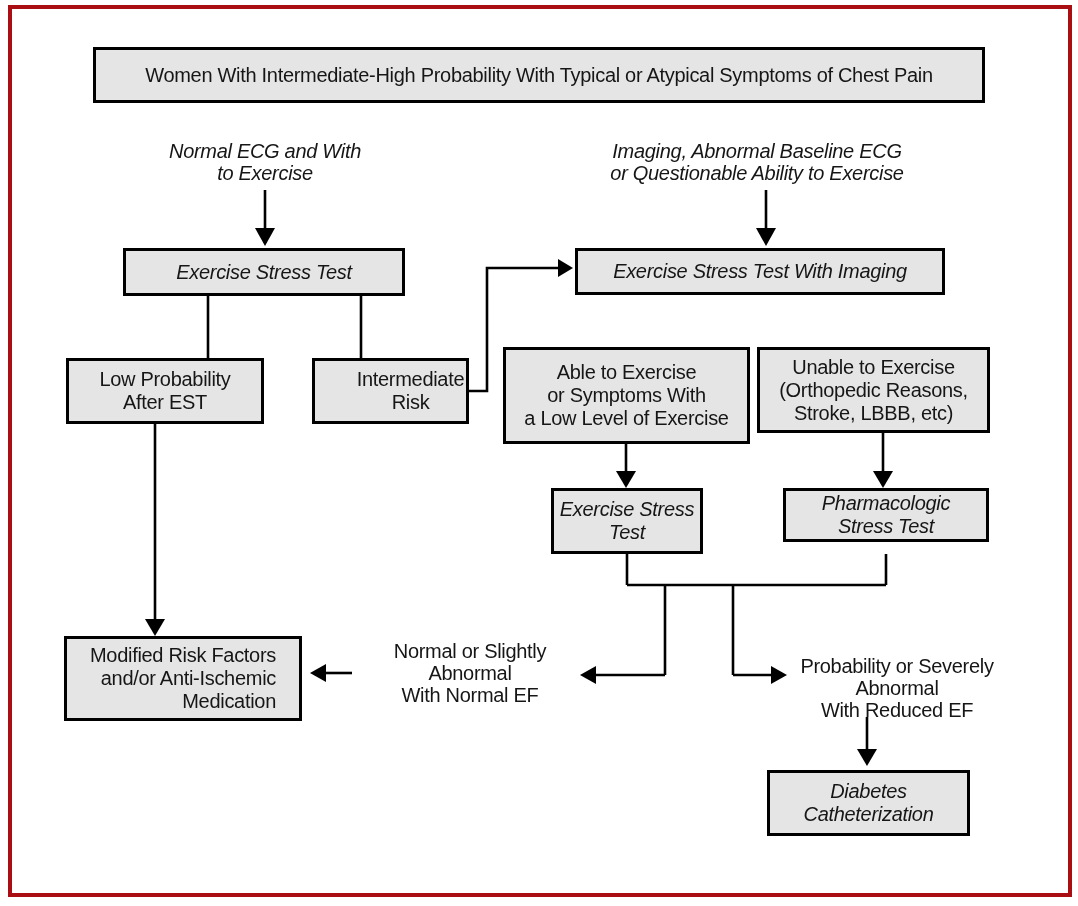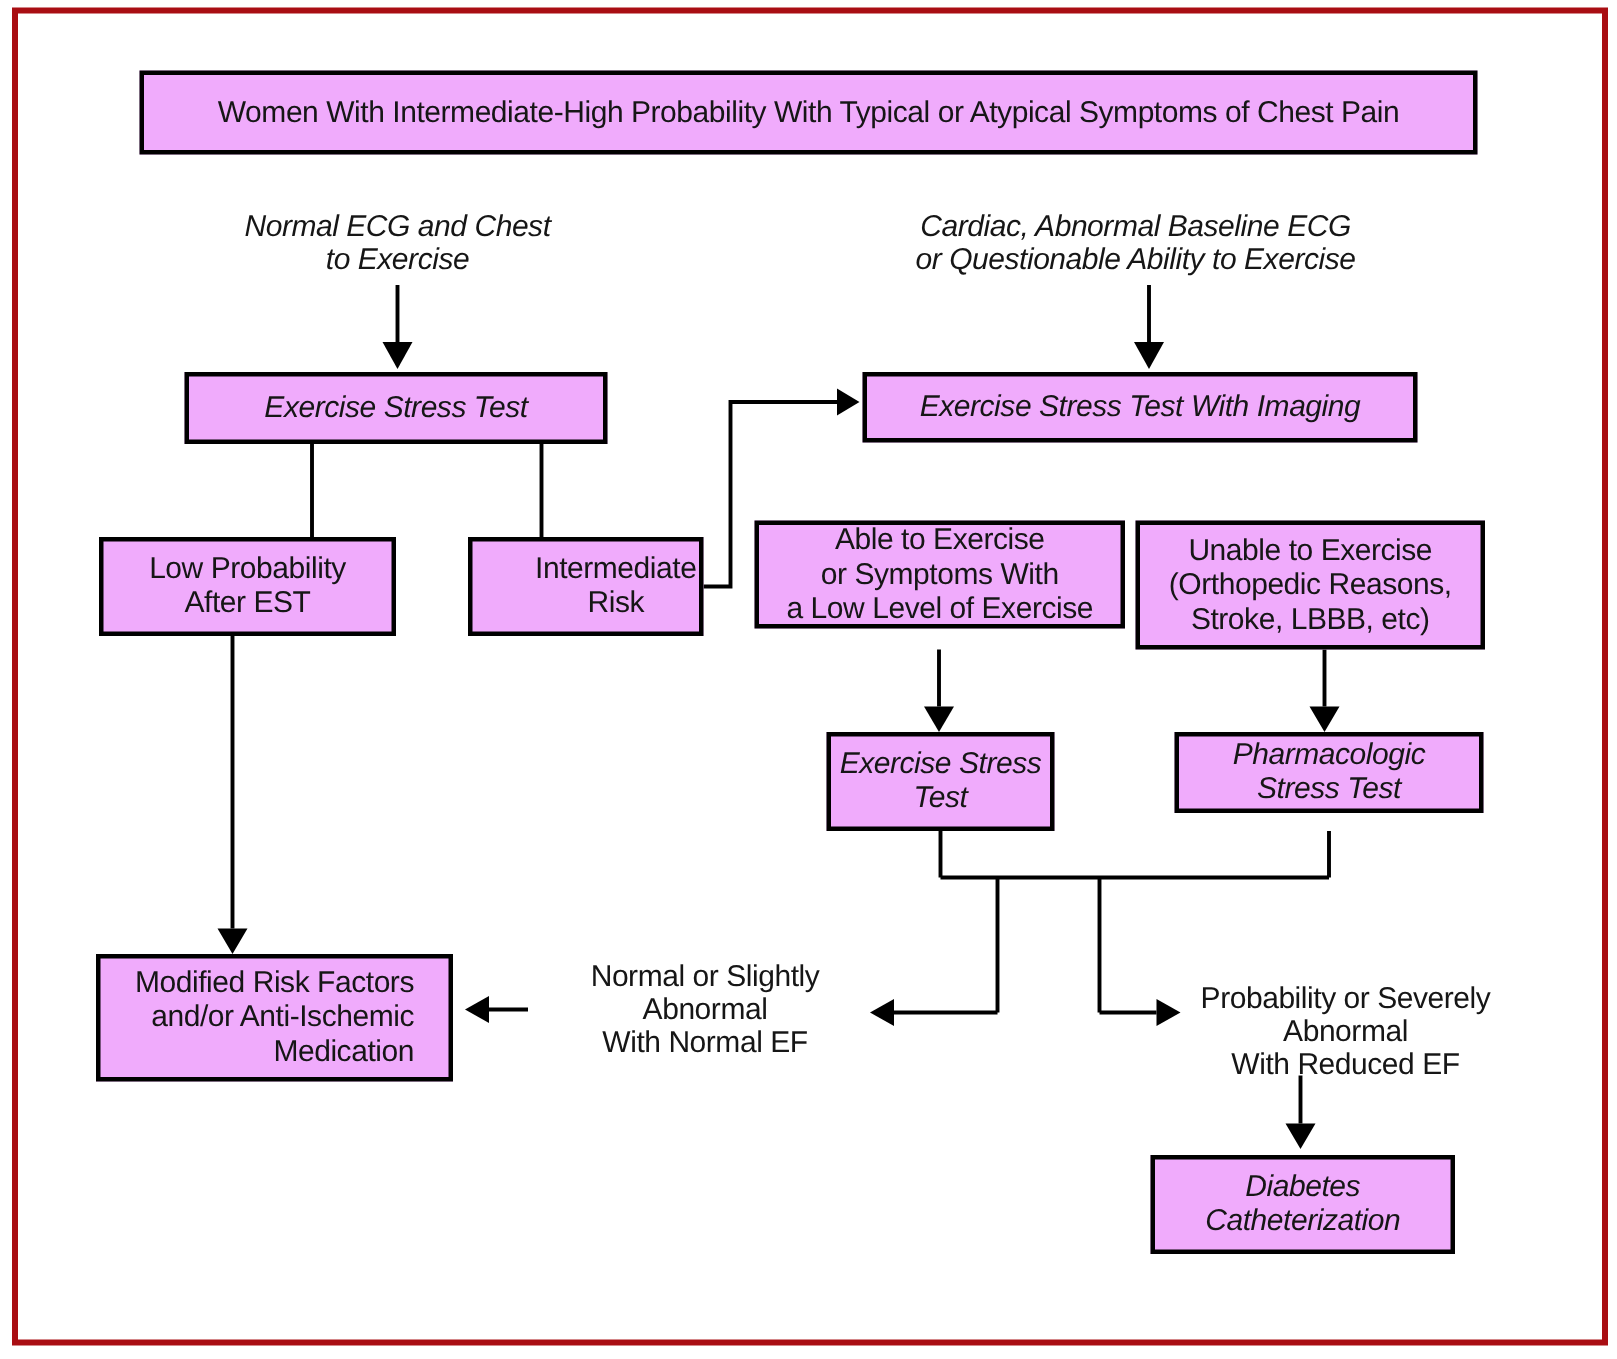--- a/index.html
+++ b/index.html
@@ -6,41 +6,41 @@
   #stage{
     position:relative; width:1078px; height:906px; background:#ffffff;
     font-family:"Liberation Sans", sans-serif; color:#161616; overflow:hidden;
   }
   .frame{
     position:absolute; left:8px; top:5px; width:1056px; height:884px;
     border:4px solid #a90e13; pointer-events:none;
   }
   .box{
     position:absolute; box-sizing:border-box; border:3px solid #000;
-    background:#f0abfc; display:flex; align-items:center; justify-content:center;
+    background:#e5e5e5; display:flex; align-items:center; justify-content:center;
     text-align:center; white-space:pre-line; font-size:20px; line-height:23px;
     letter-spacing:-0.3px;
   }
   .italic{ font-style:italic; }
   .nowrap{ white-space:nowrap; }
   .lbl{
     position:absolute; text-align:center; white-space:pre-line;
     font-size:20px; line-height:22px; letter-spacing:-0.3px;
   }
   svg.wires{ position:absolute; left:0; top:0; }
   svg.wires path{ stroke:#000; stroke-width:2.6; fill:none; }
   svg.wires polygon{ fill:#000; stroke:none; }
 
   
   #b-title   { left:93px;  top:47px;  width:892px; height:56px; }
   #b-est1    { left:123px; top:248px; width:282px; height:48px; }
   #b-estimg  { left:575px; top:248px; width:370px; height:47px; }
   #b-lowprob { left:66px;  top:358px; width:198px; height:66px; }
   #b-intrisk { left:312px; top:358px; width:157px; height:66px;padding-left:40px; }
-  #b-able    { left:503px; top:347px; width:247px; height:72px; }
+  #b-able    { left:503px; top:347px; width:247px; height:97px; }
   #b-unable  { left:757px; top:347px; width:233px; height:86px; }
   #b-est2    { left:551px; top:488px; width:152px; height:66px; }
   #b-pharm   { left:783px; top:488px; width:206px; height:54px; }
   #b-mod     { left:64px;  top:636px; width:238px; height:85px;text-align:right; }
   #b-cath    { left:767px; top:770px; width:203px; height:66px; }
 
   
   #l-normalecg { left:135px; top:140px; width:260px; }
   #l-diabetes  { left:576px; top:140px; width:362px; }
   #l-normalef  { left:360px; top:640px; width:220px; }
@@ -110,23 +110,23 @@
     </g>
 
     <g>
       <path d="M867,717 V749"></path>
       <polygon points="857,749 877,749 867,766"></polygon>
     </g>
   </svg>
 
   <div class="box nowrap" id="b-title">Women With Intermediate-High Probability With Typical or Atypical Symptoms of Chest Pain</div>
 
-  <div class="lbl italic" id="l-normalecg">Normal ECG and Chest
+  <div class="lbl italic" id="l-normalecg">Normal ECG and With
 to Exercise</div>
-  <div class="lbl italic" id="l-diabetes">Cardiac, Abnormal Baseline ECG
+  <div class="lbl italic" id="l-diabetes">Imaging, Abnormal Baseline ECG
 or Questionable Ability to Exercise</div>
 
   <div class="box italic" id="b-est1">Exercise Stress Test</div>
   <div class="box italic" id="b-estimg">Exercise Stress Test With Imaging</div>
 
   <div class="box" id="b-lowprob">Low Probability
 After EST</div>
   <div class="box" id="b-intrisk">Intermediate
 Risk</div>
 

